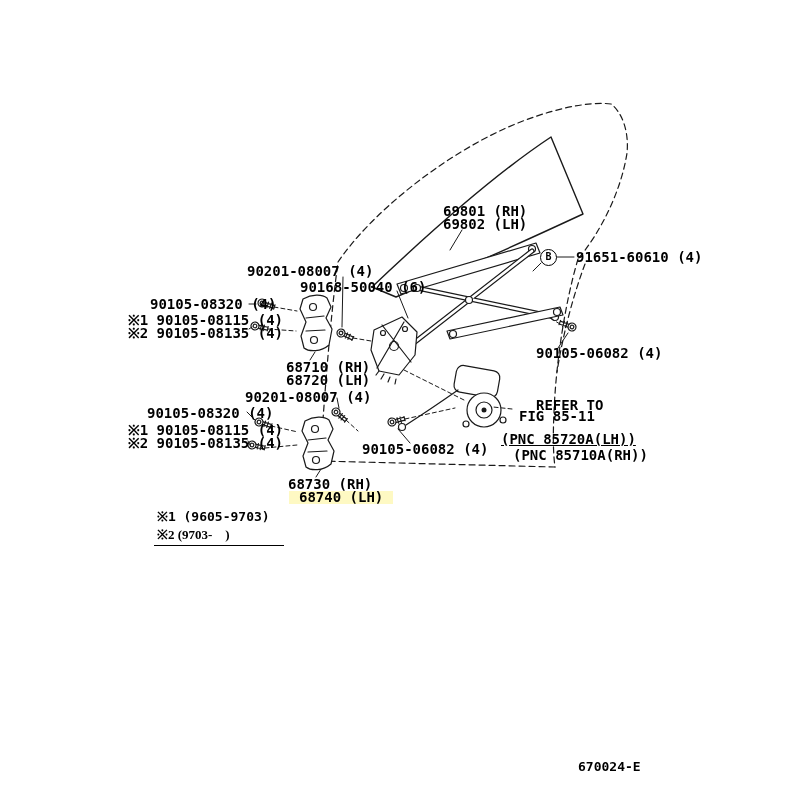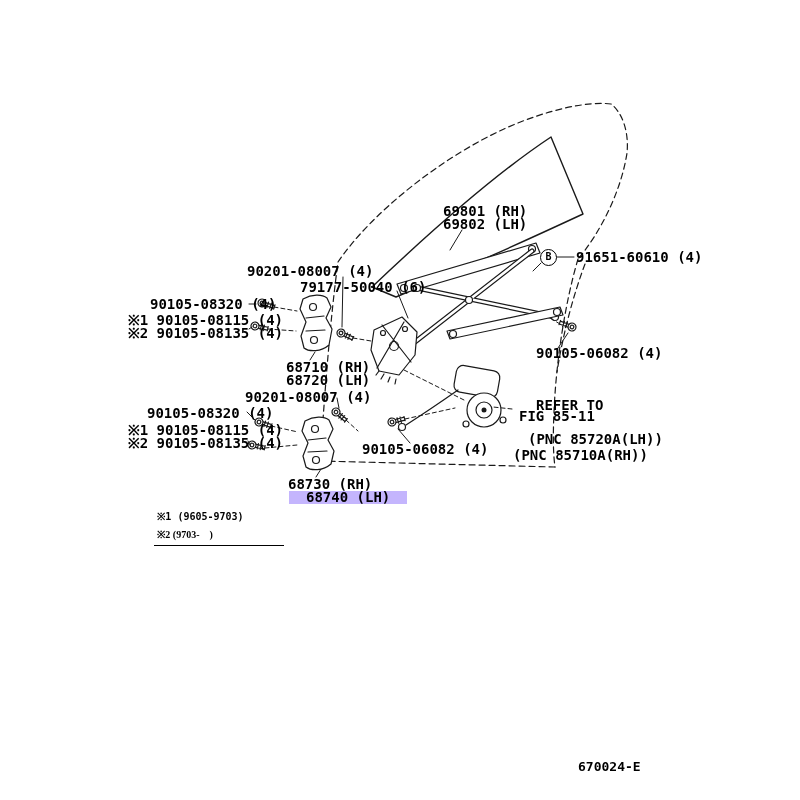--- a/index.html
+++ b/index.html
@@ -6,23 +6,23 @@
   .stage{
     position:relative;width:800px;height:800px;background:#ffffff;overflow:hidden;
     font-family:"DejaVu Sans Mono","Liberation Mono",monospace;
   }
   svg.lineart{position:absolute;left:0;top:0;}
   .lbl{
     position:absolute;font-weight:bold;font-size:14px;line-height:13px;
     color:#000;white-space:pre;letter-spacing:0;
   }
   .lbl.big{font-size:14px;line-height:13px;}
-  .lbl.note{font-size:10px;line-height:16px;}
+  .lbl.note{font-size:13px;line-height:16px;}
   .lbl.dwg{font-size:13px;}
-  .hl{background:#c4b5fd;padding:0 17px;}
+  .hl{background:#fef9c3;padding:0 10px;}
   .callout{
     position:absolute;width:15px;height:15px;border:1.4px solid #000;border-radius:50%;
     text-align:center;line-height:14px;font-size:10px;font-weight:bold;color:#000;
   }
   .note-rule{position:absolute;border-top:1.6px solid #000;}
 </style>
 </head>
 <body>
 
 <div class="stage">
@@ -151,38 +151,38 @@
     </g>
   </svg>
 
   <div class="lbl big" style="left:443px;top:205px;">69801 (RH)</div>
   <div class="lbl big" style="left:443px;top:218px;">69802 (LH)</div>
 
   <div class="callout" style="left:540px;top:249px;">B</div>
   <div class="lbl" style="left:576px;top:251px;">91651-60610 (4)</div>
 
   <div class="lbl" style="left:247px;top:265px;">90201-08007 (4)</div>
-  <div class="lbl" style="left:300px;top:281px;">79177-50040 (6)</div>
+  <div class="lbl" style="left:300px;top:281px;">90168-50040 (6)</div>
   <div class="lbl" style="left:150px;top:298px;">90105-08320 (4)</div>
   <div class="lbl" style="left:128px;top:314px;">※1 90105-08115 (4)</div>
   <div class="lbl" style="left:128px;top:327px;">※2 90105-08135 (4)</div>
   <div class="lbl" style="left:286px;top:361px;">68710 (RH)</div>
   <div class="lbl" style="left:286px;top:374px;">68720 (LH)</div>
 
   <div class="lbl" style="left:536px;top:347px;">90105-06082 (4)</div>
 
   <div class="lbl" style="left:245px;top:391px;">90201-08007 (4)</div>
   <div class="lbl" style="left:147px;top:407px;">90105-08320 (4)</div>
   <div class="lbl" style="left:128px;top:424px;">※1 90105-08115 (4)</div>
   <div class="lbl" style="left:128px;top:437px;">※2 90105-08135 (4)</div>
 
   <div class="lbl" style="left:524px;top:399px;padding-left:12px;">REFER TO</div>
   <div class="lbl" style="left:519px;top:410px;">FIG 85-11</div>
   <div class="lbl" style="left:513px;top:421px;margin-top:28px;">(PNC 85710A(RH))</div>
-  <div class="lbl" style="left:528px;top:433px;">(PNC 85720A(LH))</div>
+  <div class="lbl" style="left:501px;top:433px;text-decoration:underline;">(PNC 85720A(LH))</div>
 
   <div class="lbl" style="left:362px;top:443px;">90105-06082 (4)</div>
 
   <div class="lbl" style="left:288px;top:478px;">68730 (RH)</div>
   <div class="lbl hl" style="left:289px;top:491px;">68740 (LH)</div>
 
   <div class="lbl note" style="left:157px;top:509px;">※1 (9605-9703)</div>
   <div class="lbl note" style="left:157px;top:527px;font-family:Liberation Serif, serif;">※2 (9703-    )</div>
   <div class="note-rule" style="left:154px;top:545px;width:130px;"></div>
 

